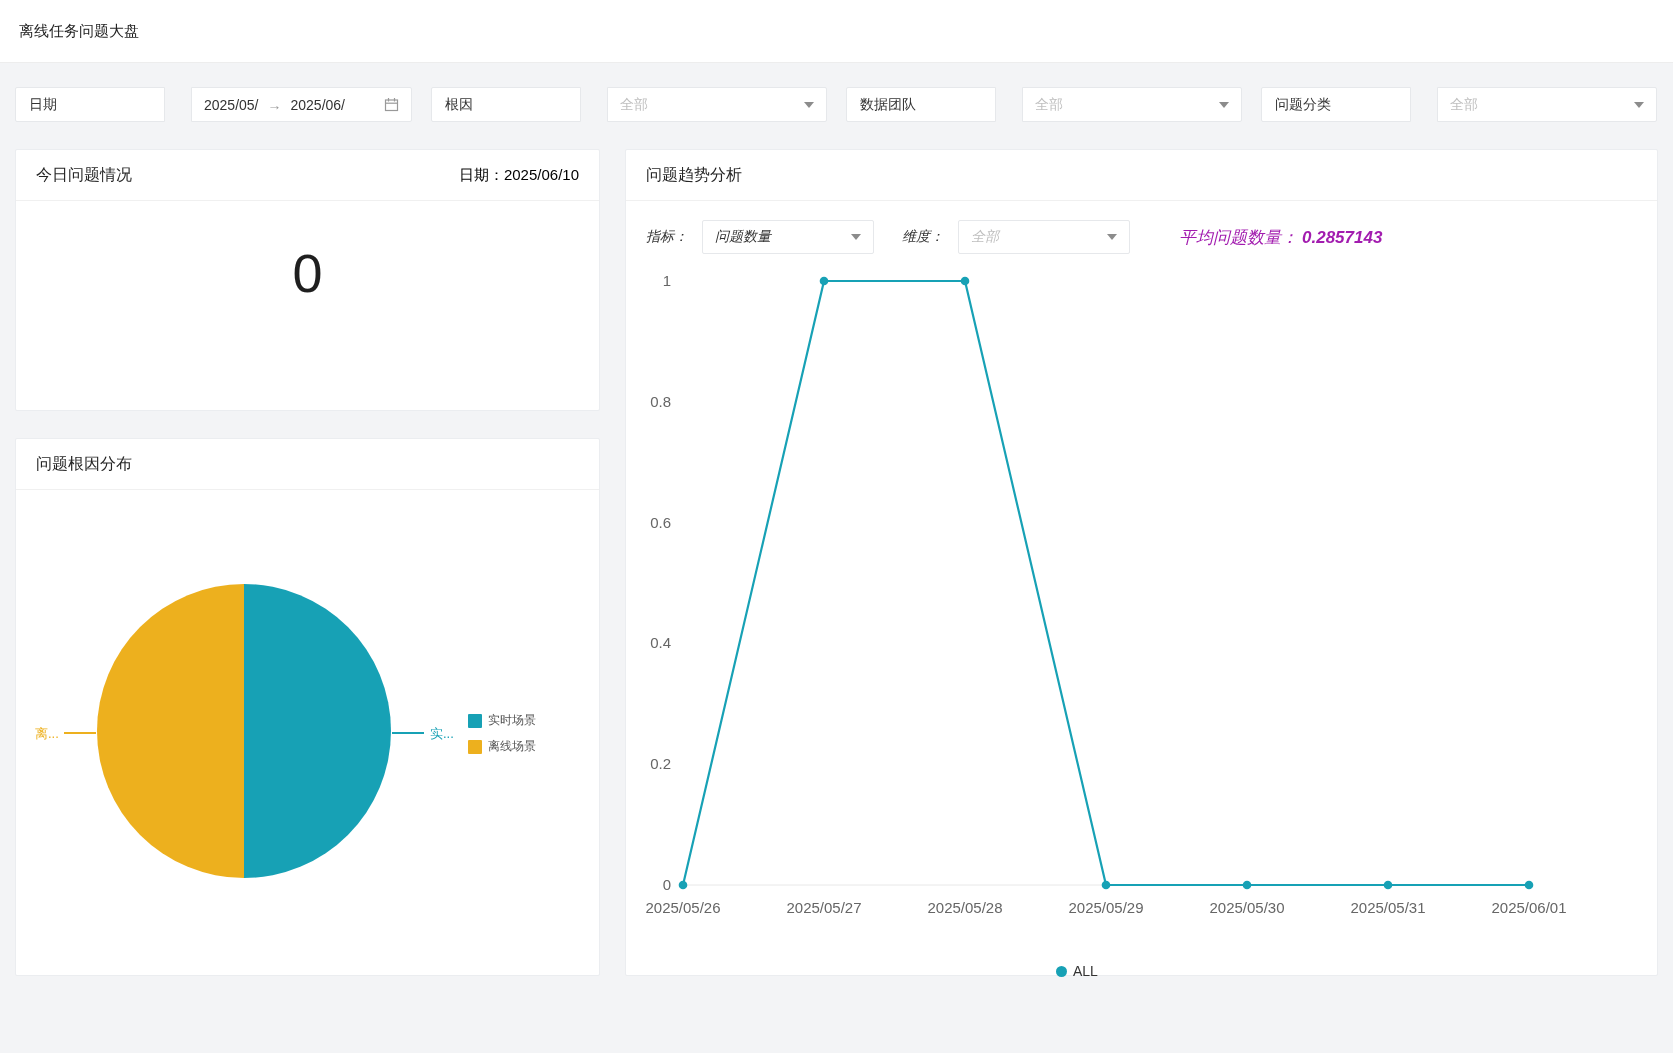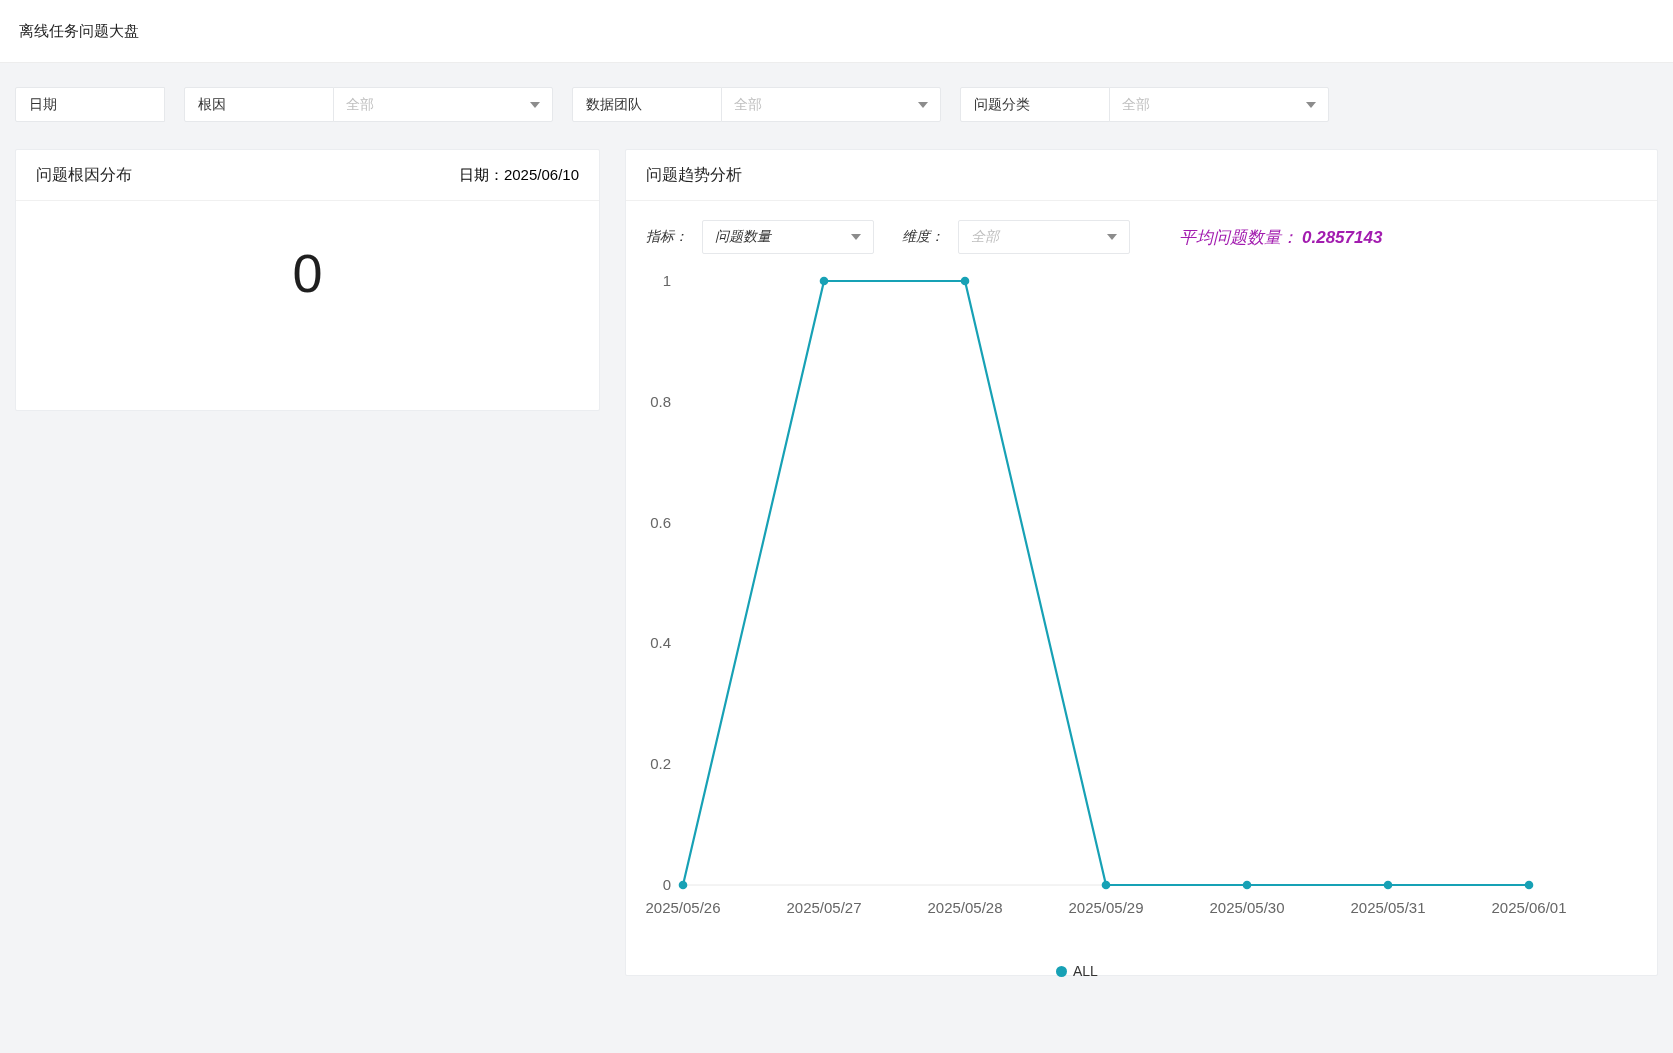--- a/index.html
+++ b/index.html
@@ -6,21 +6,21 @@
   body{
     width:1673px;height:1053px;background:#f3f4f6;
     font-family:"Liberation Sans","DejaVu Sans",sans-serif;
     color:#262626;overflow:hidden;position:relative;
   }
   
   .hdr{height:62px;background:#fff;border-bottom:1px solid #ededed;display:flex;align-items:center;padding:0 19px;}
   .hdr-title{font-size:15px;font-weight:500;color:#1f1f1f;}
   
   .fbar{display:flex;padding:0 15px;margin:24px 0 27px 0;}
-  .fgroup{display:flex;height:35px;margin-right:19px;}
+  .fgroup{display:flex;height:35px;margin-right:19px;gap:27px;}
   .fg-label{width:150px;box-sizing:border-box;background:#fff;border:1px solid #e6e8eb;border-radius:2px 0 0 2px;display:flex;align-items:center;padding-left:13px;font-size:14px;color:#333;}
   .fg-value{box-sizing:border-box;background:#fff;border:1px solid #e6e8eb;margin-left:-1px;border-radius:0 2px 2px 0;display:flex;align-items:center;padding:0 12px;font-size:14px;color:#333;}
   .fg-value.sel{width:220px;justify-content:space-between;}
   .fg-value.date{width:221px;}
   .placeholder{color:#bfbfbf;}
   .range-arrow{color:#999;margin:0 9px;}
   .caret{width:0;height:0;border-left:5px solid transparent;border-right:5px solid transparent;border-top:6px solid #8c8c8c;}
   .cal-icon{margin-left:auto;flex:0 0 auto;}
   
   .content{display:flex;padding:0 15px;gap:25px;}
@@ -63,20 +63,31 @@
 </head>
 <body>
 
 <div class="hdr">
   <div class="hdr-title">离线任务问题大盘</div>
 </div>
 
 <div class="fbar">
   <div class="fgroup">
     <div class="fg-label">日期</div>
+    <div class="fg-value date">
+      <span>2025/05/</span>
+      <span class="range-arrow">→</span>
+      <span>2025/06/</span>
+      <svg class="cal-icon" width="15" height="15" viewBox="0 0 15 15">
+        <rect x="1.5" y="3" width="12" height="10.5" fill="none" stroke="#999" stroke-width="1.2"></rect>
+        <line x1="4.5" y1="1" x2="4.5" y2="4.5" stroke="#999" stroke-width="1.2"></line>
+        <line x1="10.5" y1="1" x2="10.5" y2="4.5" stroke="#999" stroke-width="1.2"></line>
+        <line x1="1.5" y1="6.2" x2="13.5" y2="6.2" stroke="#999" stroke-width="1.2"></line>
+      </svg>
+    </div>
   </div>
 
   <div class="fgroup">
     <div class="fg-label">根因</div>
     <div class="fg-value sel">
       <span class="placeholder">全部</span>
       <span class="caret"></span>
     </div>
   </div>
 
@@ -95,28 +106,50 @@
       <span class="caret"></span>
     </div>
   </div>
 </div>
 
 <div class="content">
   <div class="left-col">
 
     <section class="card today-card">
       <div class="card-hdr">
-        <div class="card-title">问题根因分布</div>
+        <div class="card-title">今日问题情况</div>
         <div class="card-date">日期：2025/06/10</div>
       </div>
       <div class="today-body">
         <div class="big-num">0</div>
       </div>
     </section>
 
+    <section class="card pie-card">
+      <div class="card-hdr">
+        <div class="card-title">问题根因分布</div>
+      </div>
+      <div class="pie-body">
+        <div class="pie" style="background: conic-gradient(rgb(23, 161, 181) 0%, rgb(23, 161, 181) 50%, rgb(237, 176, 30) 50%, rgb(237, 176, 30) 100%);"></div>
+        <div class="callout-line l" style="background: rgb(237, 176, 30);"></div>
+        <div class="callout l" style="color: rgb(237, 176, 30);">离...</div>
+        <div class="callout-line r" style="background: rgb(23, 161, 181);"></div>
+        <div class="callout r" style="color: rgb(23, 161, 181);">实...</div>
+        <div class="pie-legend">
+          <div class="pl-item">
+            <span class="pl-sw" style="background: rgb(23, 161, 181);"></span>
+            <span>实时场景</span>
+          </div>
+          <div class="pl-item">
+            <span class="pl-sw" style="background: rgb(237, 176, 30);"></span>
+            <span>离线场景</span>
+          </div>
+        </div>
+      </div>
+    </section>
 
   </div>
 
   <section class="card trend-card">
     <div class="card-hdr">
       <div class="card-title">问题趋势分析</div>
     </div>
     <div class="trend-controls">
       <span>指标：</span>
       <div class="tc-select">

